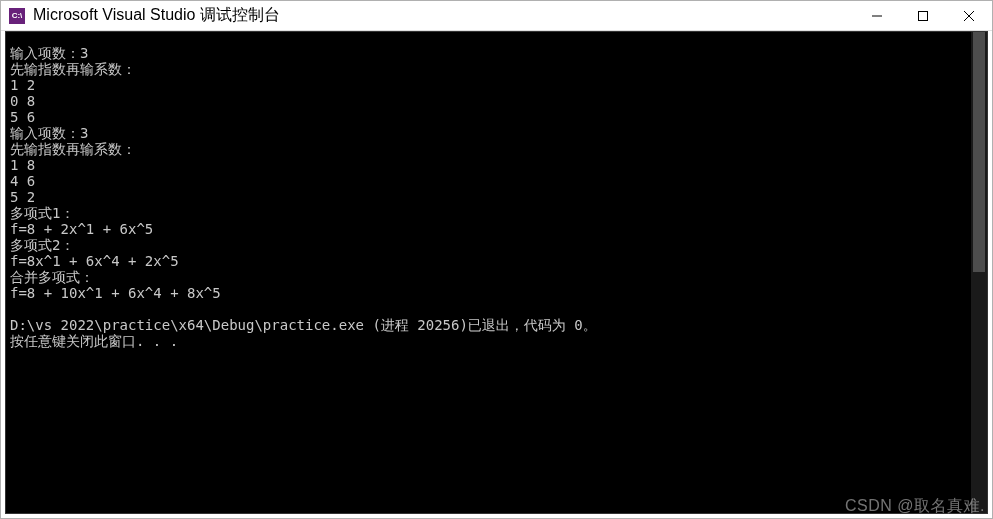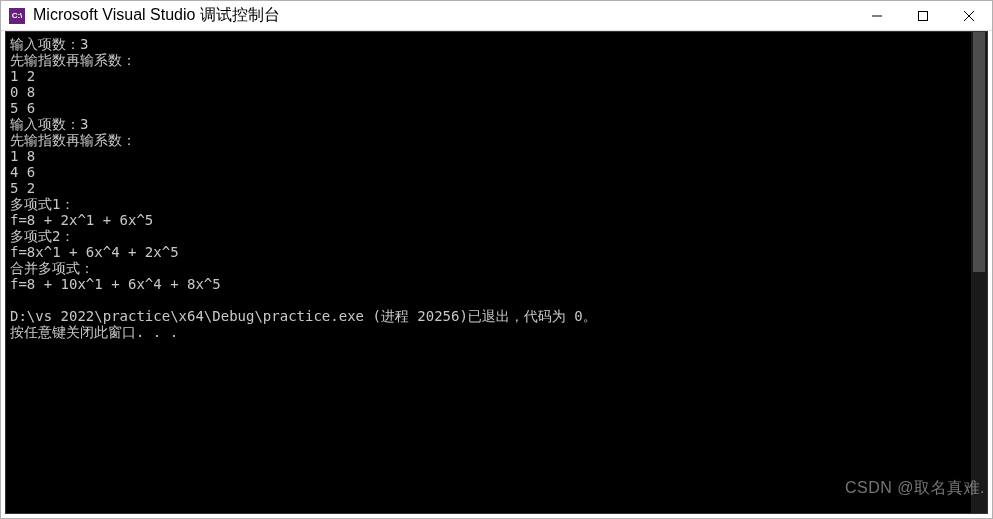--- a/index.html
+++ b/index.html
@@ -72,21 +72,21 @@
     }
     .console-body {
       flex: 1;
       background: #000000;
       position: relative;
       overflow: hidden;
       border: 1px solid #333;
       margin: 0 4px 4px 4px;
     }
     .console-content {
-      padding: 4px 4px;
+      padding: 13px 4px;
       font-family: "NSimSun", "SimSun", "Consolas", monospace;
       font-size: 14px;
       line-height: 16px;
       color: #c8c8c8;
       white-space: pre;
       height: 100%;
       overflow-y: auto;
     }
     .scrollbar {
       position: absolute;
@@ -99,21 +99,21 @@
     .scrollbar-thumb {
       position: absolute;
       top: 0;
       left: 2px;
       right: 2px;
       height: 240px;
       background: #4d4d4d;
     }
     .watermark {
       position: absolute;
-      bottom: 20px;
+      bottom: 2px;
       right: 8px;
       color: rgba(210, 210, 210, 0.55);
       font-size: 16px;
       font-family: "Microsoft YaHei", sans-serif;
       pointer-events: none;
       letter-spacing: 0.5px;
     }
   </style>
 </head>
 <body>

